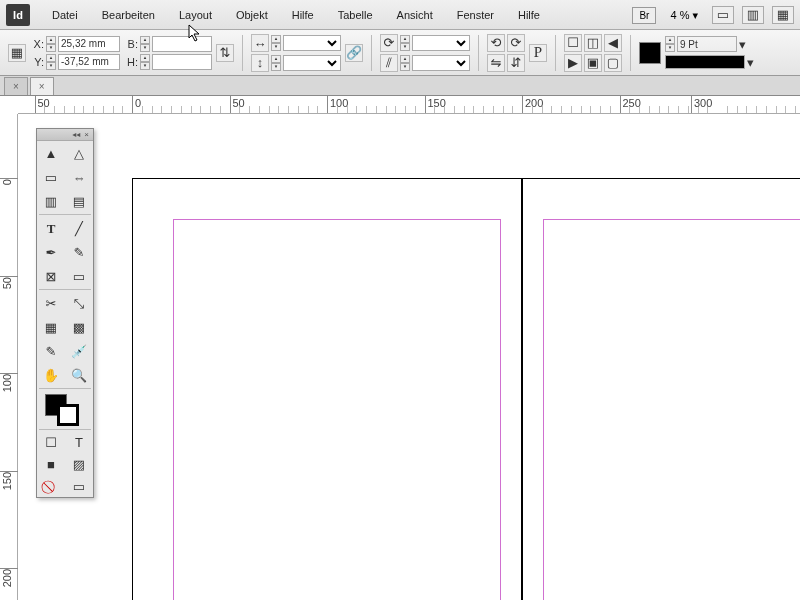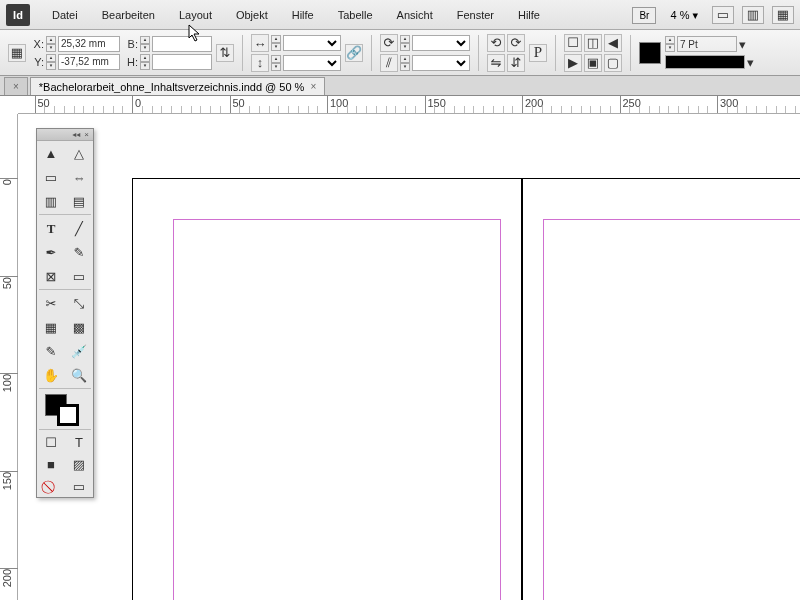--- a/index.html
+++ b/index.html
@@ -239,36 +239,35 @@
       </div>
   </div>
   <div class="sep"></div>
   <div class="swatch"></div>
   <div class="col" style="gap:3px">
     <div class="row">
         <div class="spinner">
           <span>▴</span>
           <span>▾</span>
         </div>
-        <div class="stroke-drop">7 Pt</div>
+        <div class="stroke-drop">9 Pt</div>
         <span class="i">▾</span>
       </div>
     <div class="row">
         <div class="linestyle"></div>
         <span class="i">▾</span>
       </div>
   </div>
 </div>
 
 <div class="tabstrip">
   <div class="tab">
     <span class="x">×</span>
   </div>
   <div class="tab active">
-    <span>*Bachelorarbeit_ohne_Inhaltsverzeichnis.indd @ 50 %</span>
     <span class="x">×</span>
   </div>
 </div>
 
 <div class="hruler" id="hruler">
     <div class="tick" style="left: 16.5px;">
       <span>50</span>
     </div>
     <div class="minor" style="left: 26.25px;"></div>
     <div class="minor" style="left: 36px;"></div>
@@ -344,21 +343,21 @@
     </div>
     <div class="minor" style="left: 611.25px;"></div>
     <div class="minor" style="left: 621px;"></div>
     <div class="minor" style="left: 630.75px;"></div>
     <div class="minor" style="left: 640.5px;"></div>
     <div class="minor" style="left: 650.25px;"></div>
     <div class="minor" style="left: 660px;"></div>
     <div class="minor" style="left: 669.75px;"></div>
     <div class="minor" style="left: 679.5px;"></div>
     <div class="minor" style="left: 689.25px;"></div>
-    <div class="tick" style="left: 699px;">
+    <div class="tick" style="left: 673px;">
       <span>300</span>
     </div>
     <div class="minor" style="left: 708.75px;"></div>
     <div class="minor" style="left: 718.5px;"></div>
     <div class="minor" style="left: 728.25px;"></div>
     <div class="minor" style="left: 738px;"></div>
     <div class="minor" style="left: 747.75px;"></div>
     <div class="minor" style="left: 757.5px;"></div>
     <div class="minor" style="left: 767.25px;"></div>
     <div class="minor" style="left: 777px;"></div>

